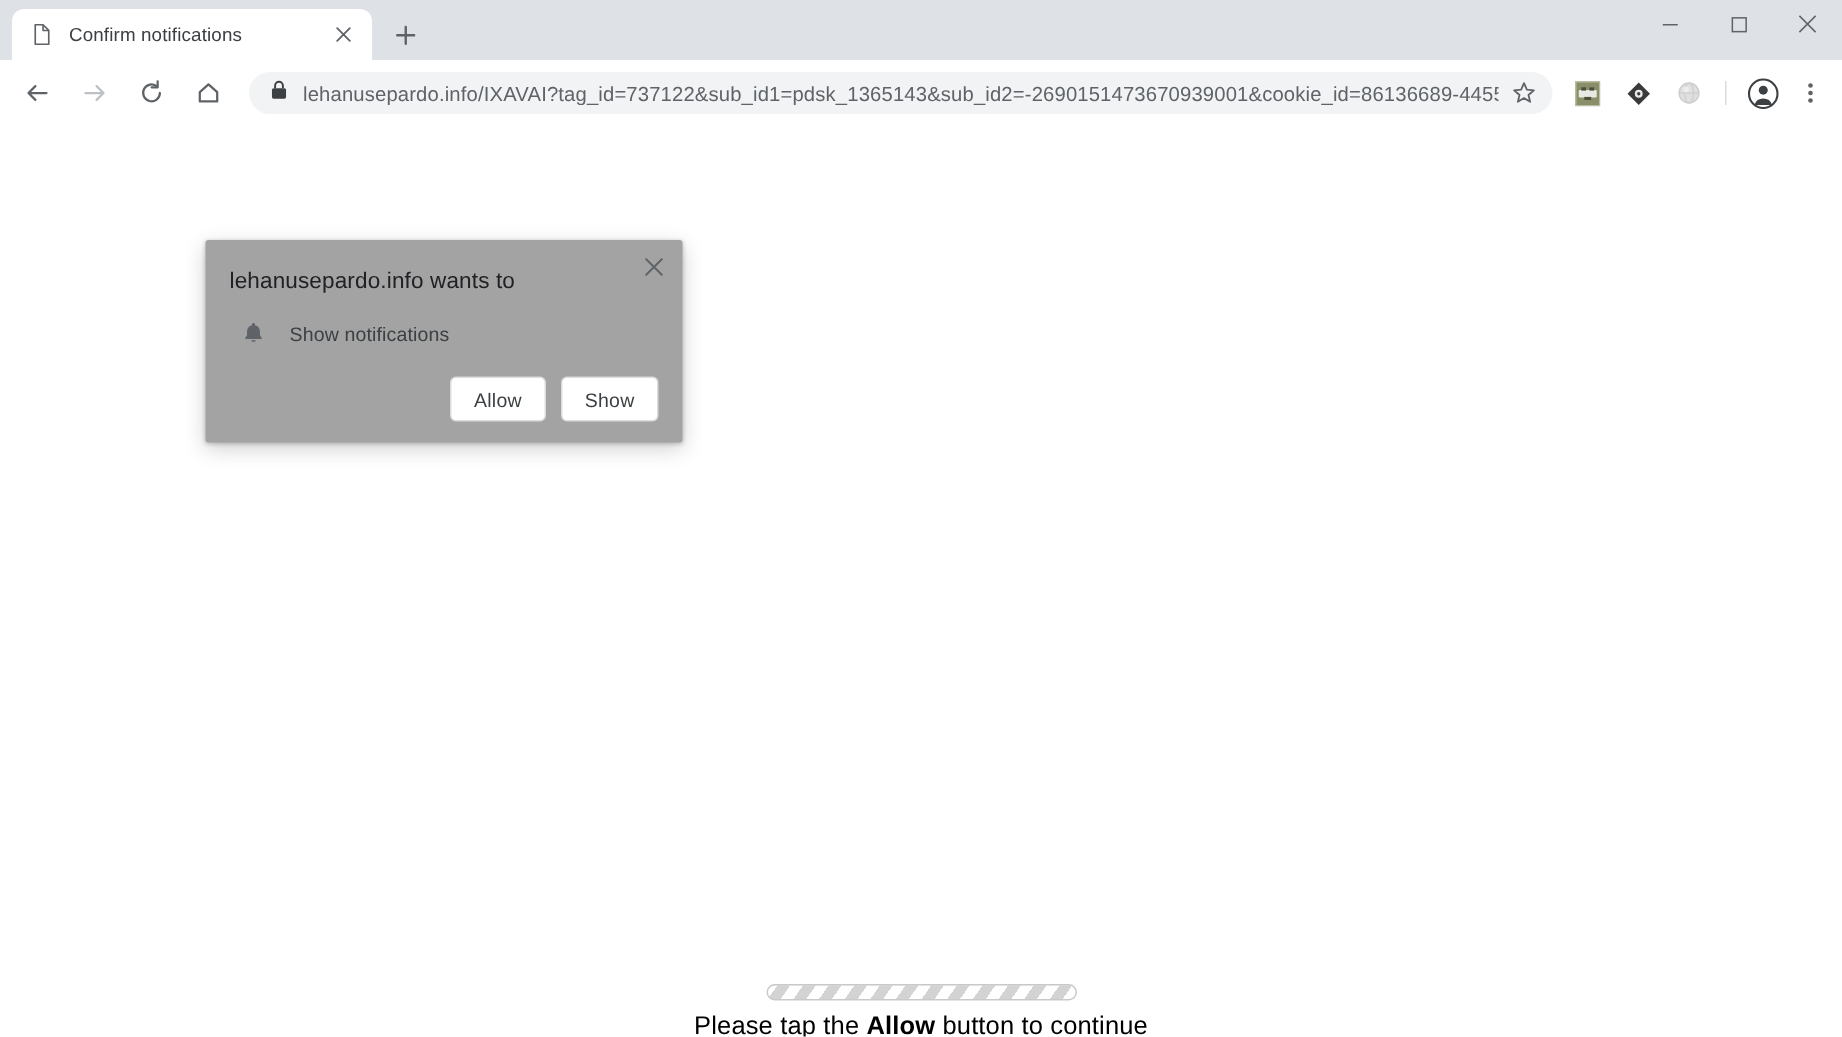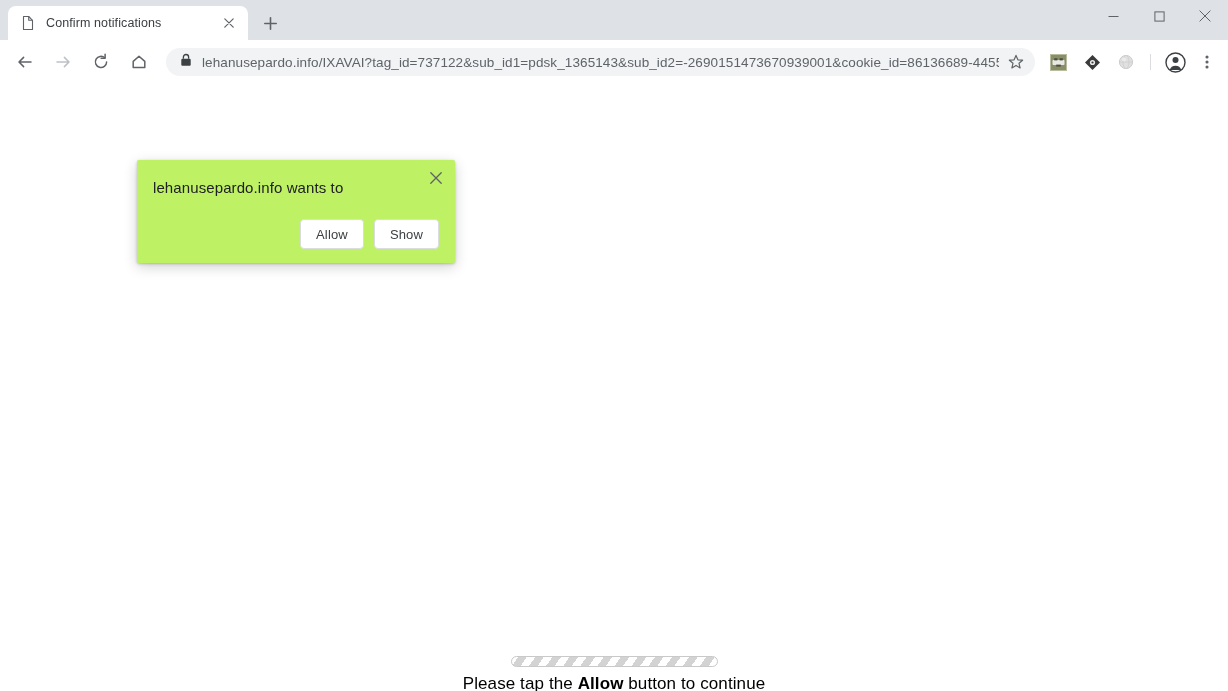--- a/index.html
+++ b/index.html
@@ -217,21 +217,21 @@
     background: #ffffff;
     overflow: hidden;
   }
 
   
   .permission-bubble {
     position: absolute;
     left: 137px;
     top: 75px;
     width: 318px;
-    background: #bef264;
+    background: #a3a3a3;
     border-radius: 2px;
     box-shadow: 0 1px 3px rgba(0,0,0,0.22), 0 4px 14px rgba(0,0,0,0.18);
     box-sizing: border-box;
     padding: 16px 16px 14px 16px;
   }
 
   .bubble-close {
     position: absolute;
     top: 7px;
     right: 8px;
@@ -486,20 +486,29 @@
     <div class="permission-bubble">
 
       <div class="bubble-close">
         <svg width="12" height="12" viewBox="0 0 12 12">
           <path d="M0.8 0.8 L11.2 11.2 M11.2 0.8 L0.8 11.2" stroke="#5f6368" stroke-width="1.3" stroke-linecap="round"></path>
         </svg>
       </div>
 
       <div class="bubble-title">lehanusepardo.info wants to</div>
 
+      <div class="bubble-row">
+        <span class="bell-icon">
+          <svg width="16" height="16" viewBox="0 0 16 16">
+            <path d="M8 1.3 c0.55 0 1 0.45 1 1 v0.45 c2.1 0.45 3.3 2.1 3.3 4.2 v2.6 l1.2 1.75 v0.75 H2.5 v-0.75 L3.7 9.55 V6.95 c0-2.1 1.2-3.75 3.3-4.2 V2.3 c0-0.55 0.45-1 1-1 z" fill="#5f6368"></path>
+            <path d="M6.4 12.9 a1.7 1.7 0 0 0 3.2 0 z" fill="#5f6368"></path>
+          </svg>
+        </span>
+        <span class="bubble-row-label">Show notifications</span>
+      </div>
 
       <div class="bubble-actions">
         <button class="bubble-btn">Allow</button>
         <button class="bubble-btn">Show</button>
       </div>
     </div>
 
   </div>
 </div>
 

